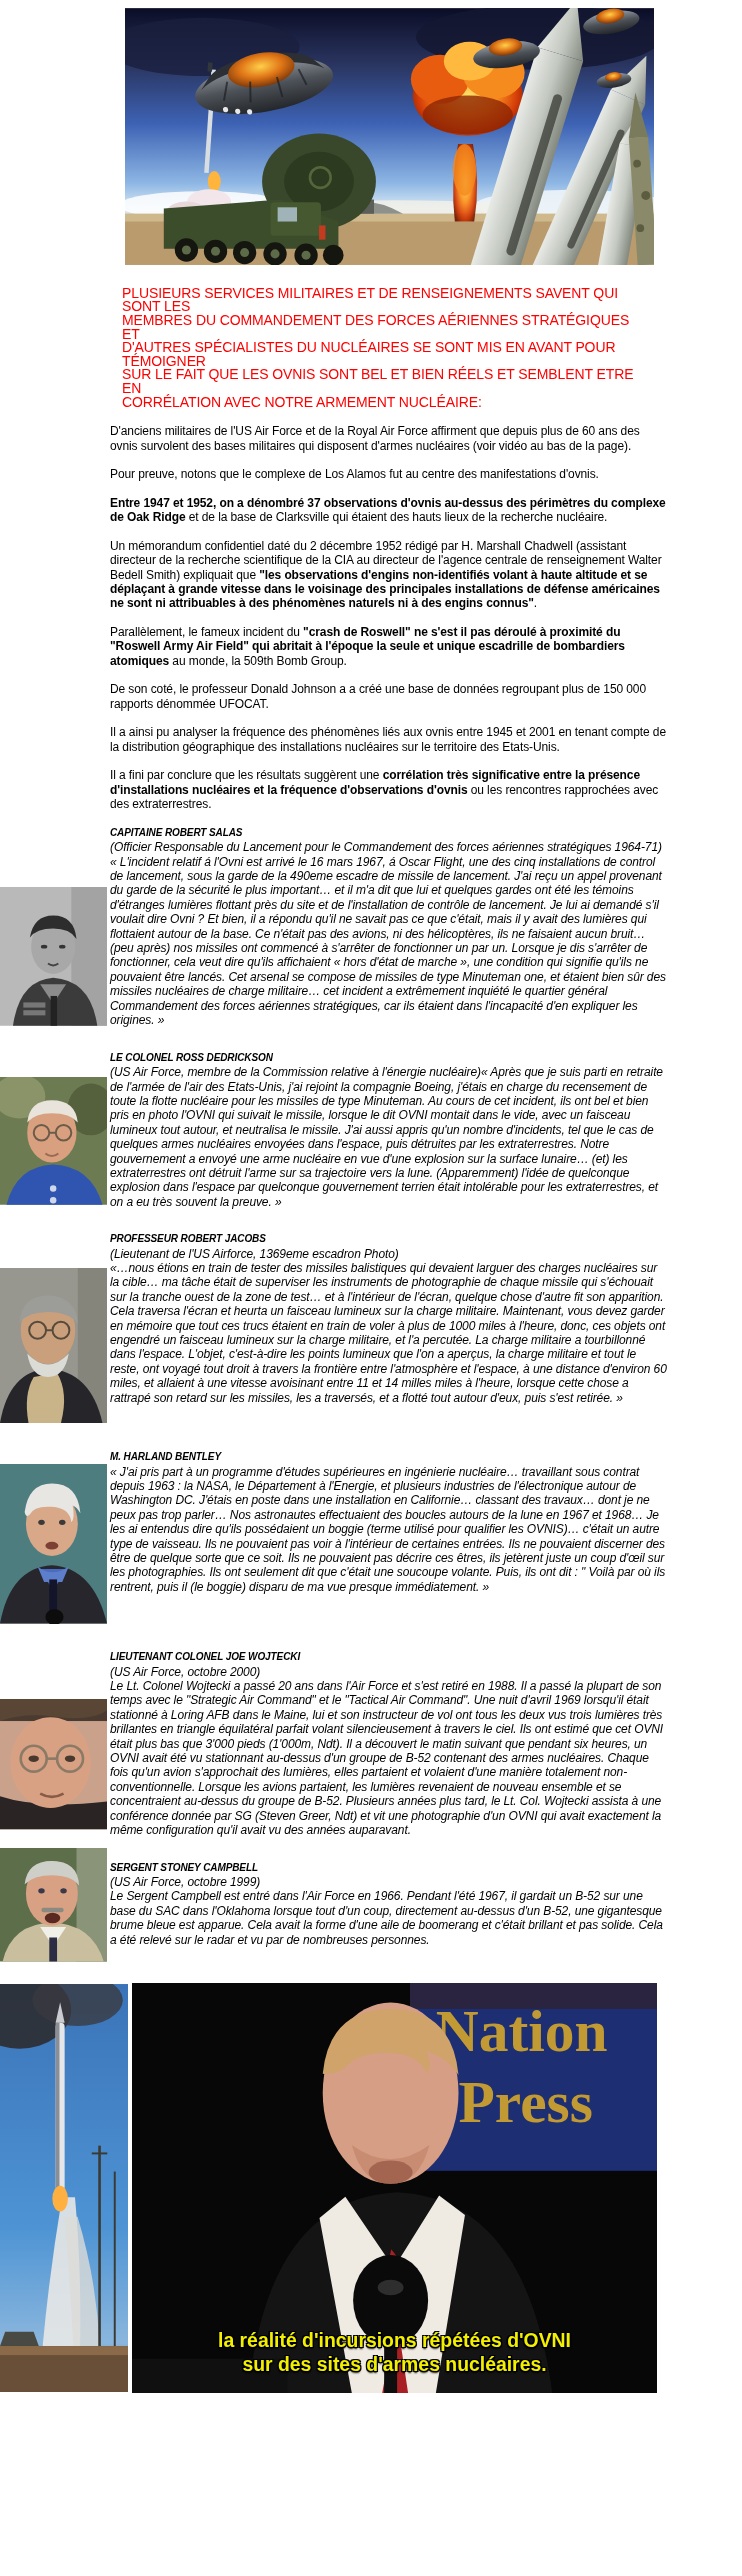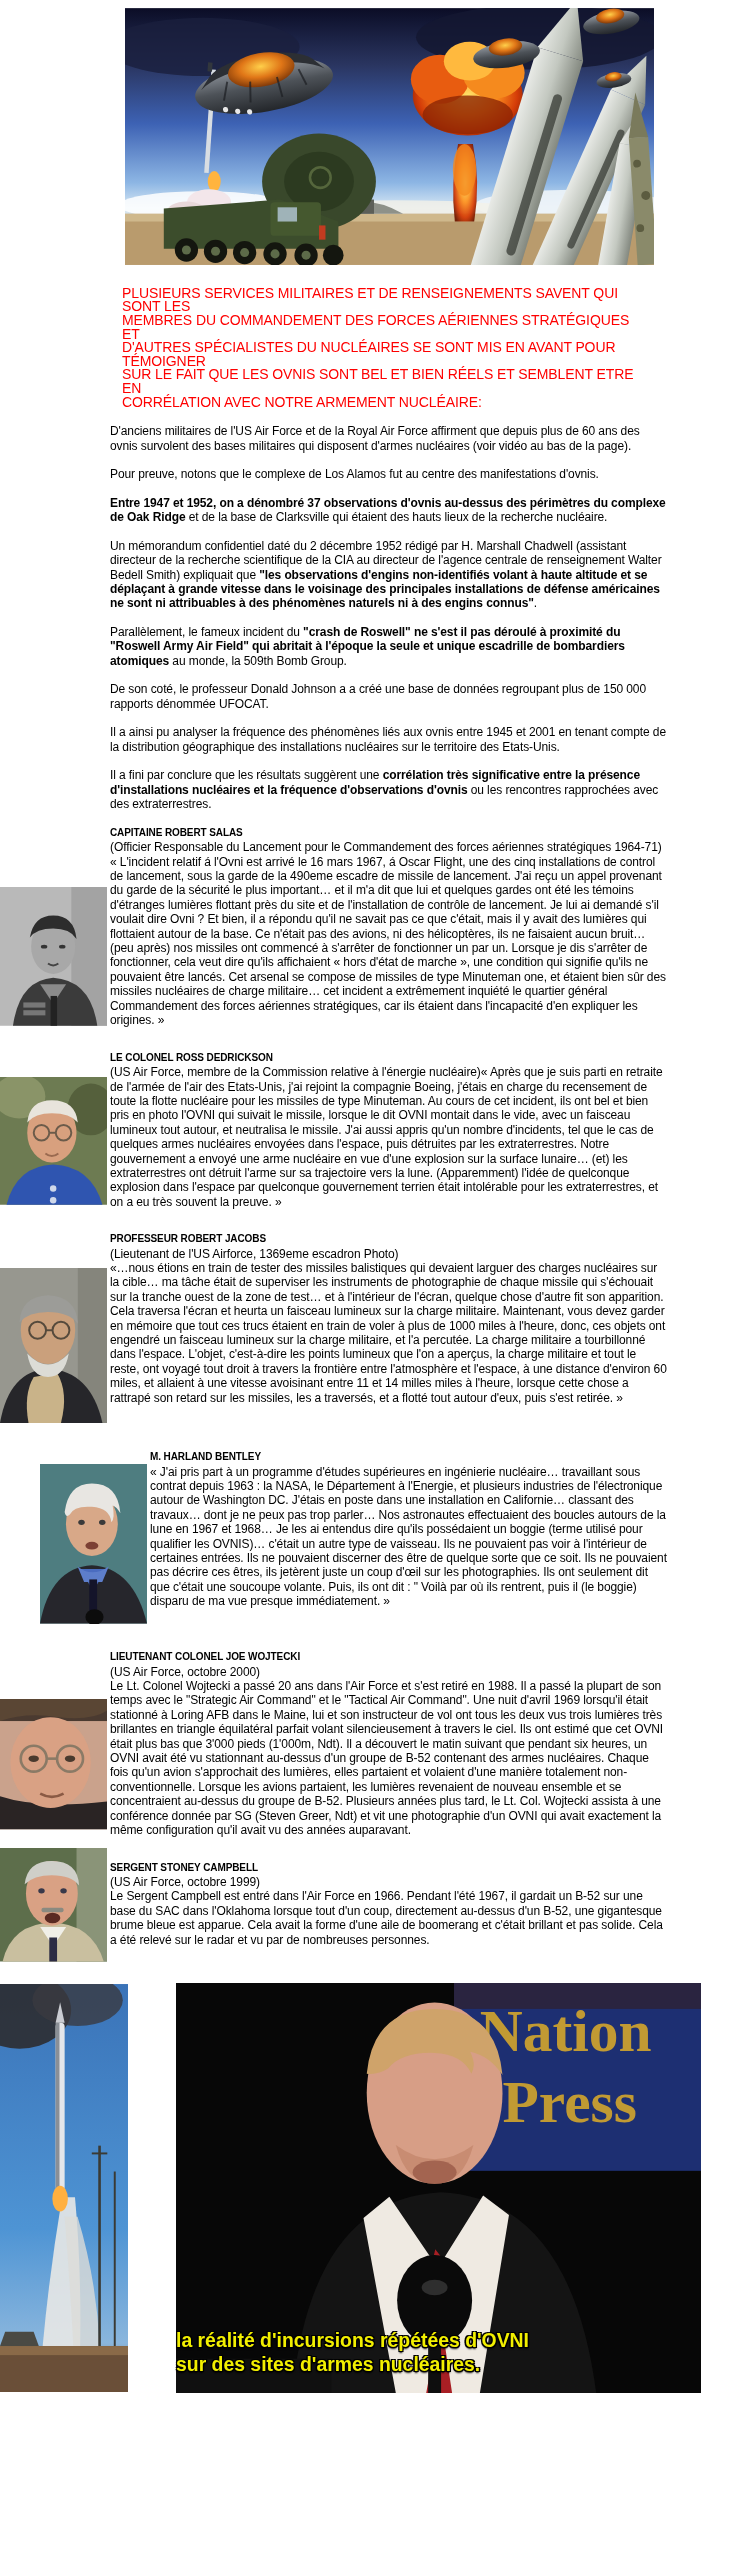--- a/index.html
+++ b/index.html
@@ -36,31 +36,32 @@
   }
   .content{
     margin:15px 0 0 110px;
     width:558px;
     font-size:12px;
     line-height:14.4px;
     letter-spacing:-0.1px;
   }
   .content p{margin:0 0 14.2px 0;}
   .content b{font-weight:700;}
-  .witness{position:relative;margin-top:23px;}
+  .witness{position:relative;margin-top:23px;font-style:italic;}
   .witness.first{margin-top:9px;}
   .w-name{font-size:10px;font-weight:700;letter-spacing:-0.1px;}
   .w-quote{margin:0;}
   .gutter-photo{position:absolute;left:-110px;width:107px;display:block;}
   .media{position:relative;margin-top:15.5px;height:415px;}
   .rocket{position:absolute;left:0;top:1.3px;width:128px;height:408px;display:block;}
-  .video{position:absolute;left:132px;top:0;width:525px;height:410px;background:#060606;margin-left:44px;}
+  .video{position:absolute;left:132px;top:0;width:525px;height:410px;background:#060606;}
   .video svg{position:absolute;inset:0;width:100%;height:100%;display:block;}
   .caption{
     position:absolute;left:0;right:0;bottom:17px;
+    text-align:center;
     font-size:19.4px;line-height:24px;font-weight:700;
     color:#f2ef00;
     text-shadow:-1.3px -1.3px 0 #000,1.3px -1.3px 0 #000,-1.3px 1.3px 0 #000,1.3px 1.3px 0 #000,0 1.9px 1.9px #000;
   }
 </style>
 </head>
 <body>
 
 <div class="page">
 
@@ -271,21 +272,21 @@
         <path d="M42 132 q32 34 64 0 q-6 36 -32 36 q-26 0 -32 -36 Z" fill="#dcdcd6"></path>
         <circle cx="58" cy="96" r="13" fill="none" stroke="#55children4a3c" stroke-width="3"></circle>
         <circle cx="58" cy="96" r="13" fill="none" stroke="#554a3c" stroke-width="3"></circle>
         <circle cx="94" cy="96" r="13" fill="none" stroke="#554a3c" stroke-width="3"></circle>
         <line x1="71" y1="96" x2="81" y2="96" stroke="#554a3c" stroke-width="3"></line>
       </svg>
       <div class="w-name">PROFESSEUR ROBERT JACOBS</div>
       <p class="w-quote"><span>(Lieutenant de l'US Airforce, 1369eme escadron Photo)</span><br><span>«…nous étions en train de tester des missiles balistiques qui devaient larguer des charges nucléaires sur la cible… ma tâche était de superviser les instruments de photographie de chaque missile qui s'échouait sur la tranche ouest de la zone de test… et à l'intérieur de l'écran, quelque chose d'autre fit son apparition. Cela traversa l'écran et heurta un faisceau lumineux sur la charge militaire. Maintenant, vous devez garder en mémoire que tout ces trucs étaient en train de voler à plus de 1000 miles à l'heure, donc, ces objets ont engendré un faisceau lumineux sur la charge militaire, et l'a percutée. La charge militaire a tourbillonné dans l'espace. L'objet, c'est-à-dire les points lumineux que l'on a aperçus, la charge militaire et tout le reste, ont voyagé tout droit à travers la frontière entre l'atmosphère et l'espace, à une distance d'environ 60 miles, et allaient à une vitesse avoisinant entre 11 et 14 milles miles à l'heure, lorsque cette chose a rattrapé son retard sur les missiles, les a traversés, et a flotté tout autour d'eux, puis s'est retirée. »</span></p>
     </div>
 
-    <div class="witness" style="min-height:177px;margin-left:40px;">
+    <div class="witness" style="min-height:177px;">
       <svg class="gutter-photo" style="top:14.2px;" viewBox="0 0 165 246">
         <rect width="165" height="246" fill="#4e7d80"></rect>
         <path d="M0 246 q16 -86 80 -90 q64 4 85 90 Z" fill="#26262c"></path>
         <path d="M62 162 h40 l-20 34 Z" fill="#4a6cc0"></path>
         <path d="M58 158 q22 18 48 0 l-10 24 h-28 Z" fill="#5d7ecb"></path>
         <rect x="76" y="178" width="12" height="68" fill="#14142a"></rect>
         <ellipse cx="80" cy="92" rx="40" ry="50" fill="#d8a888"></ellipse>
         <path d="M38 74 q6 -44 42 -44 q40 0 44 46 q-6 -10 -12 -12 q4 20 -2 26 q-2 -22 -30 -24 q-28 -2 -34 12 q-6 6 -8 -4 Z" fill="#e8e6e2"></path>
         <ellipse cx="64" cy="90" rx="5" ry="4" fill="#3a3a3a"></ellipse>
           <ellipse cx="96" cy="90" rx="5" ry="4" fill="#3a3a3a"></ellipse>

